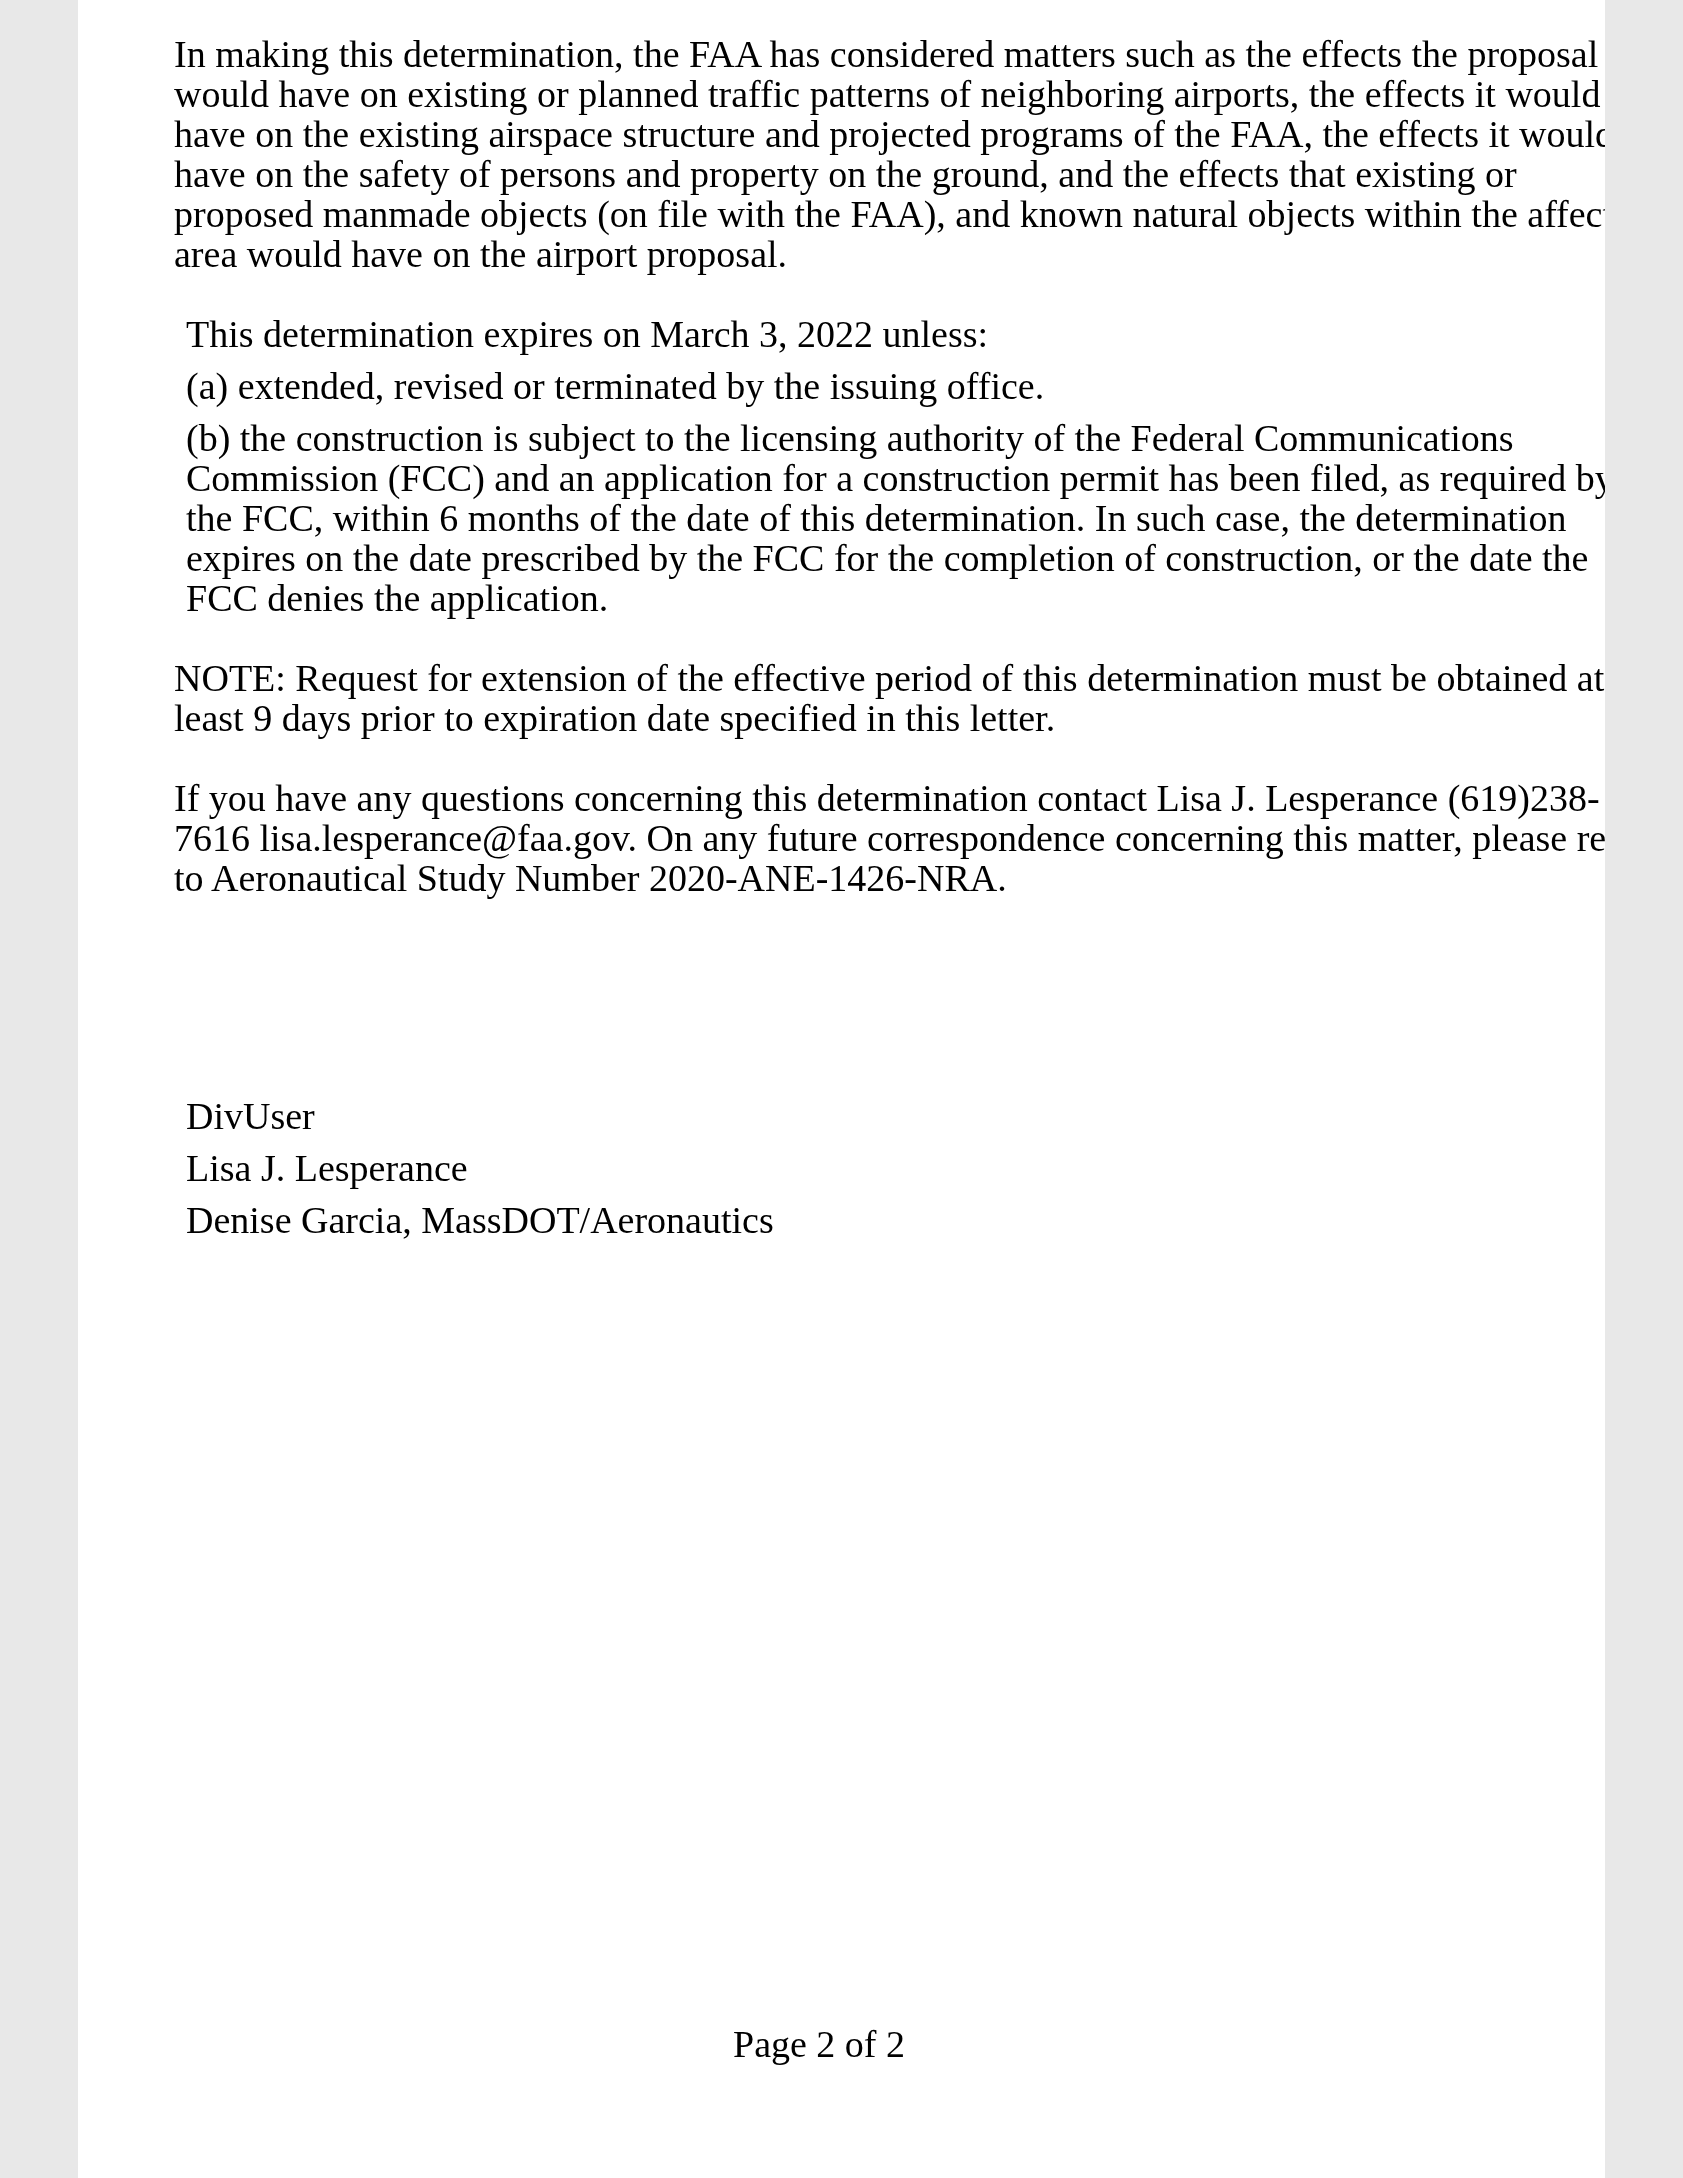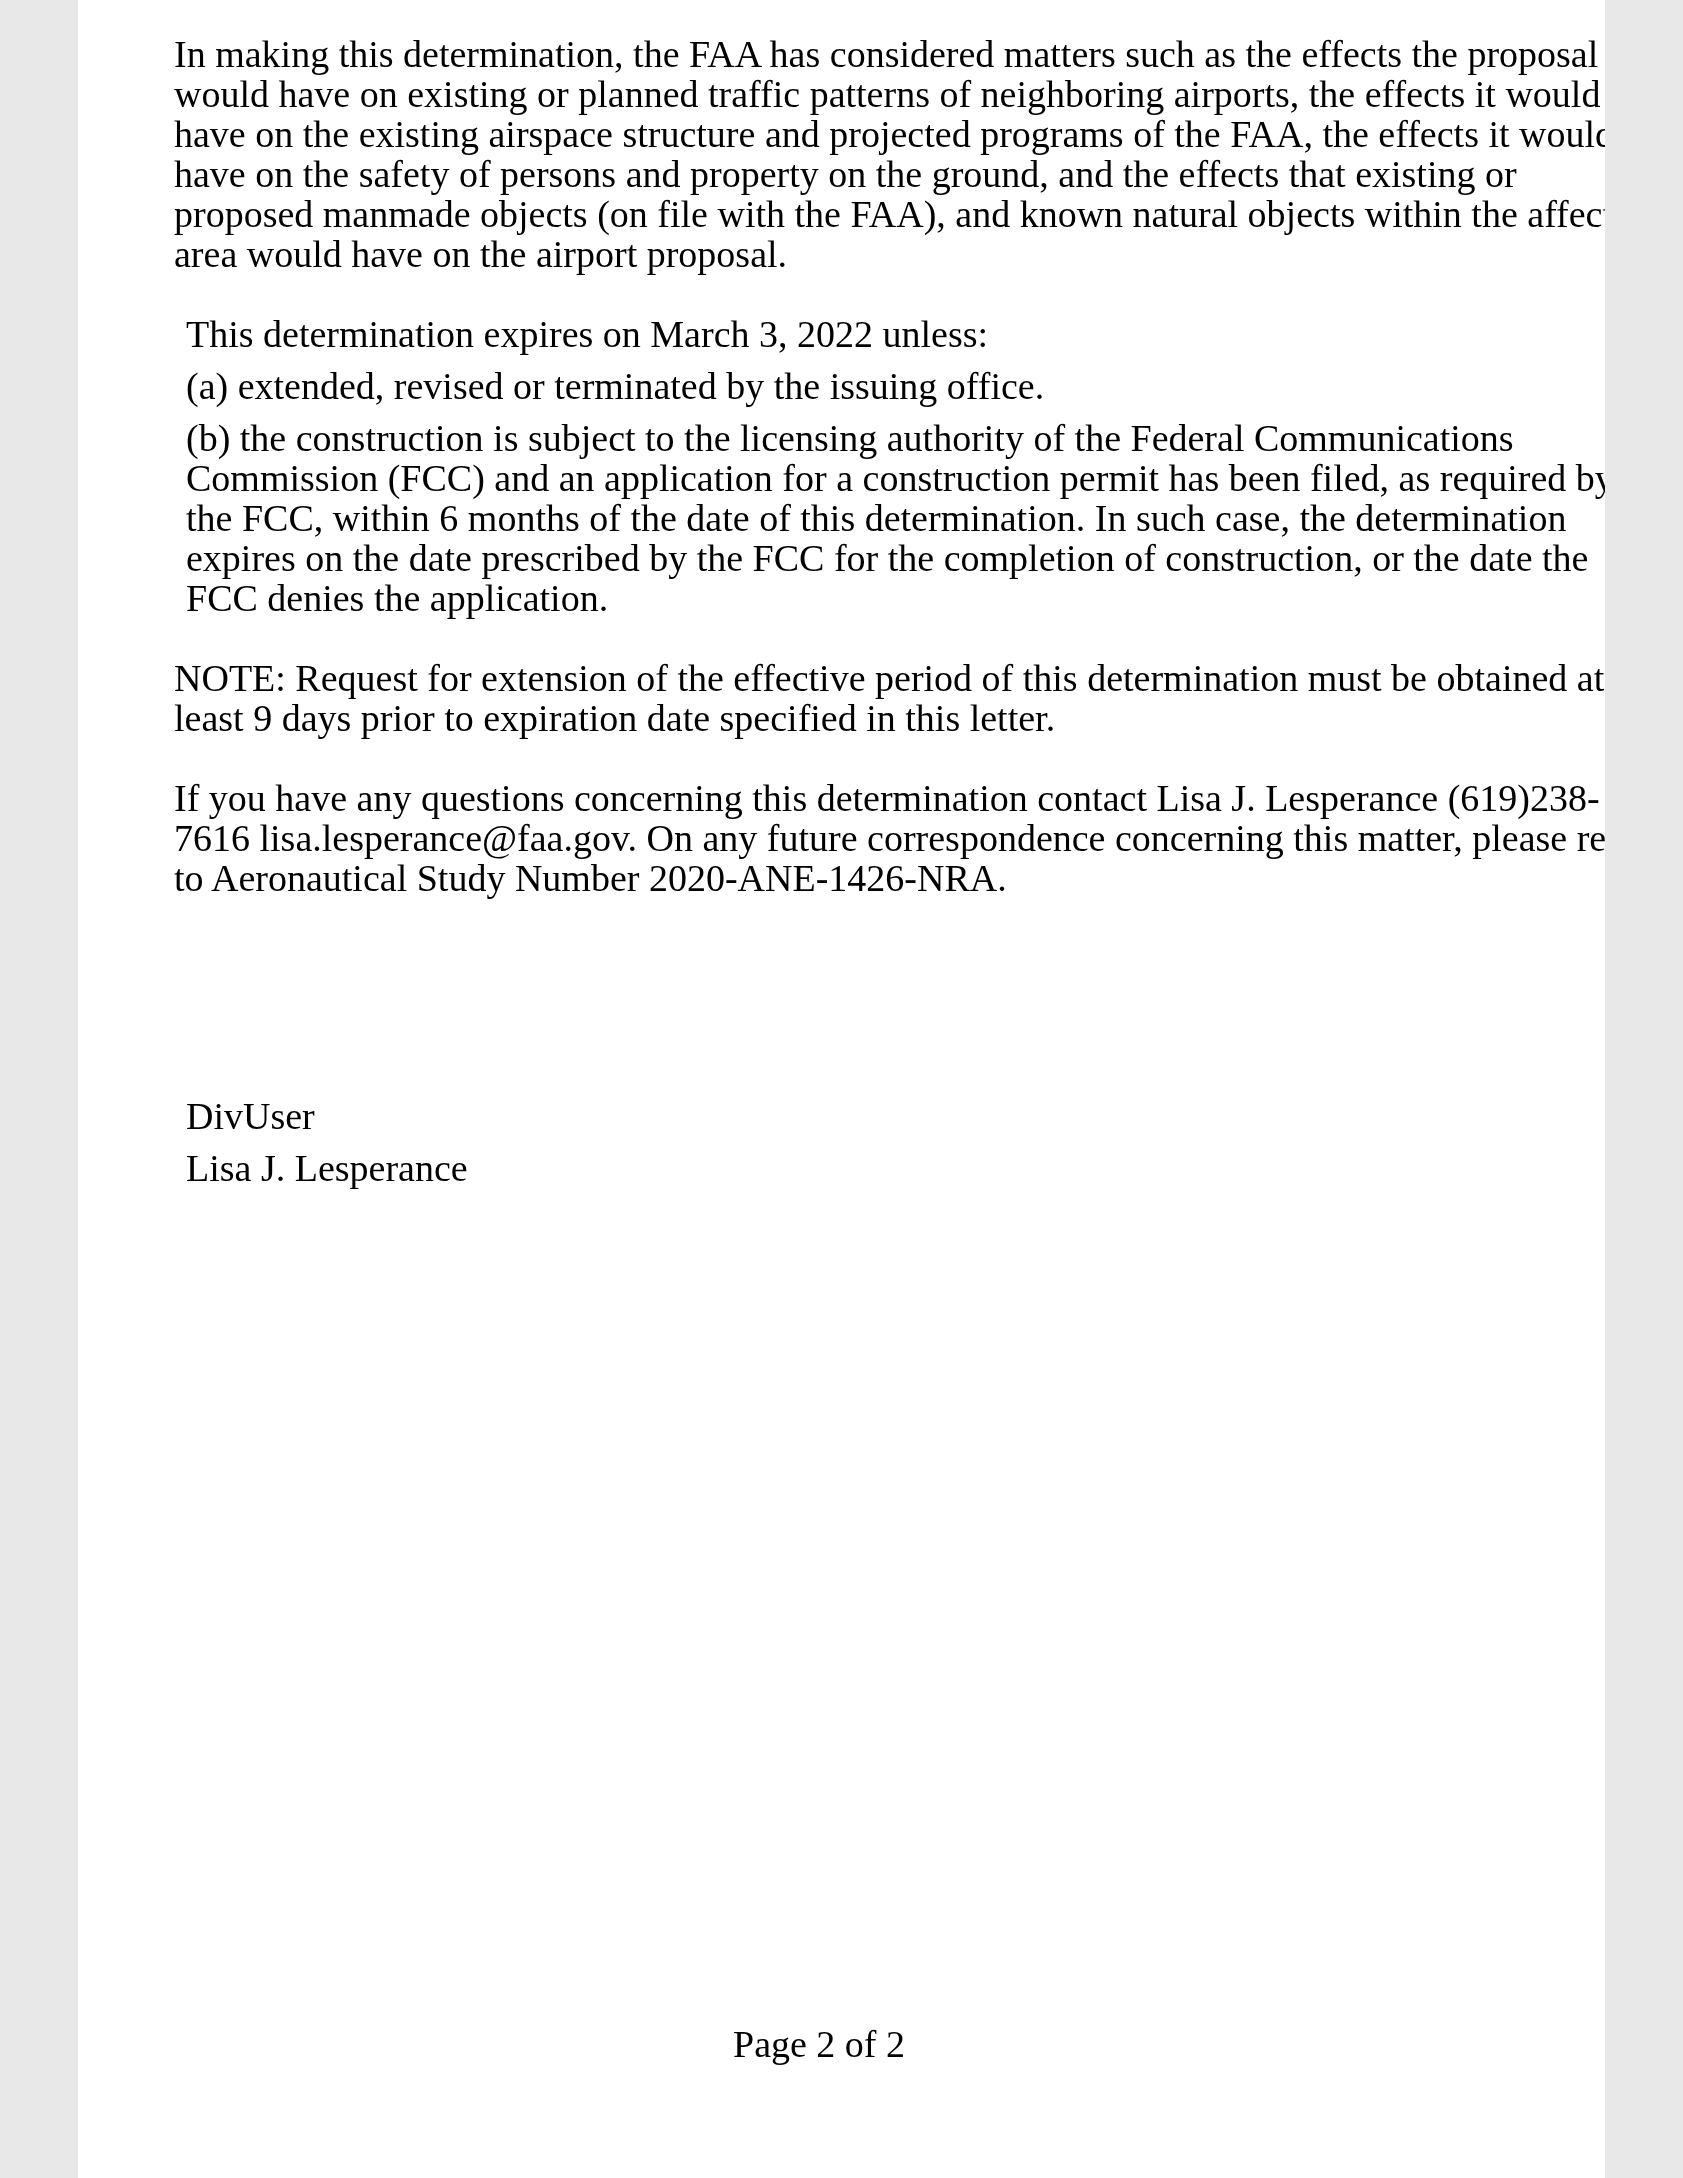--- a/index.html
+++ b/index.html
@@ -63,20 +63,21 @@
       <div class="block-line">(b) the construction is subject to the licensing authority of the Federal Communications Commission (FCC) and an application for a construction permit has been filed, as required by the FCC, within 6 months of the date of this determination. In such case, the determination expires on the date prescribed by the FCC for the completion of construction, or the date the FCC denies the application.</div>
     </div>
 
     <p class="para">NOTE: Request for extension of the effective period of this determination must be obtained at least 9 days prior to expiration date specified in this letter.</p>
 
     <p class="para">If you have any questions concerning this determination contact Lisa J. Lesperance (619)238-7616 lisa.lesperance@faa.gov. On any future correspondence concerning this matter, please refer to Aeronautical Study Number 2020-ANE-1426-NRA.</p>
 
     <div class="signature-block">
       <div class="block-line">DivUser</div>
       <div class="block-line">Lisa J. Lesperance</div>
+      <div class="block-line">Denise Garcia, MassDOT/Aeronautics</div>
     </div>
 
   </div>
 
   <div class="footer">Page 2 of 2</div>
 
 </div>
 
 
 </body></html>

